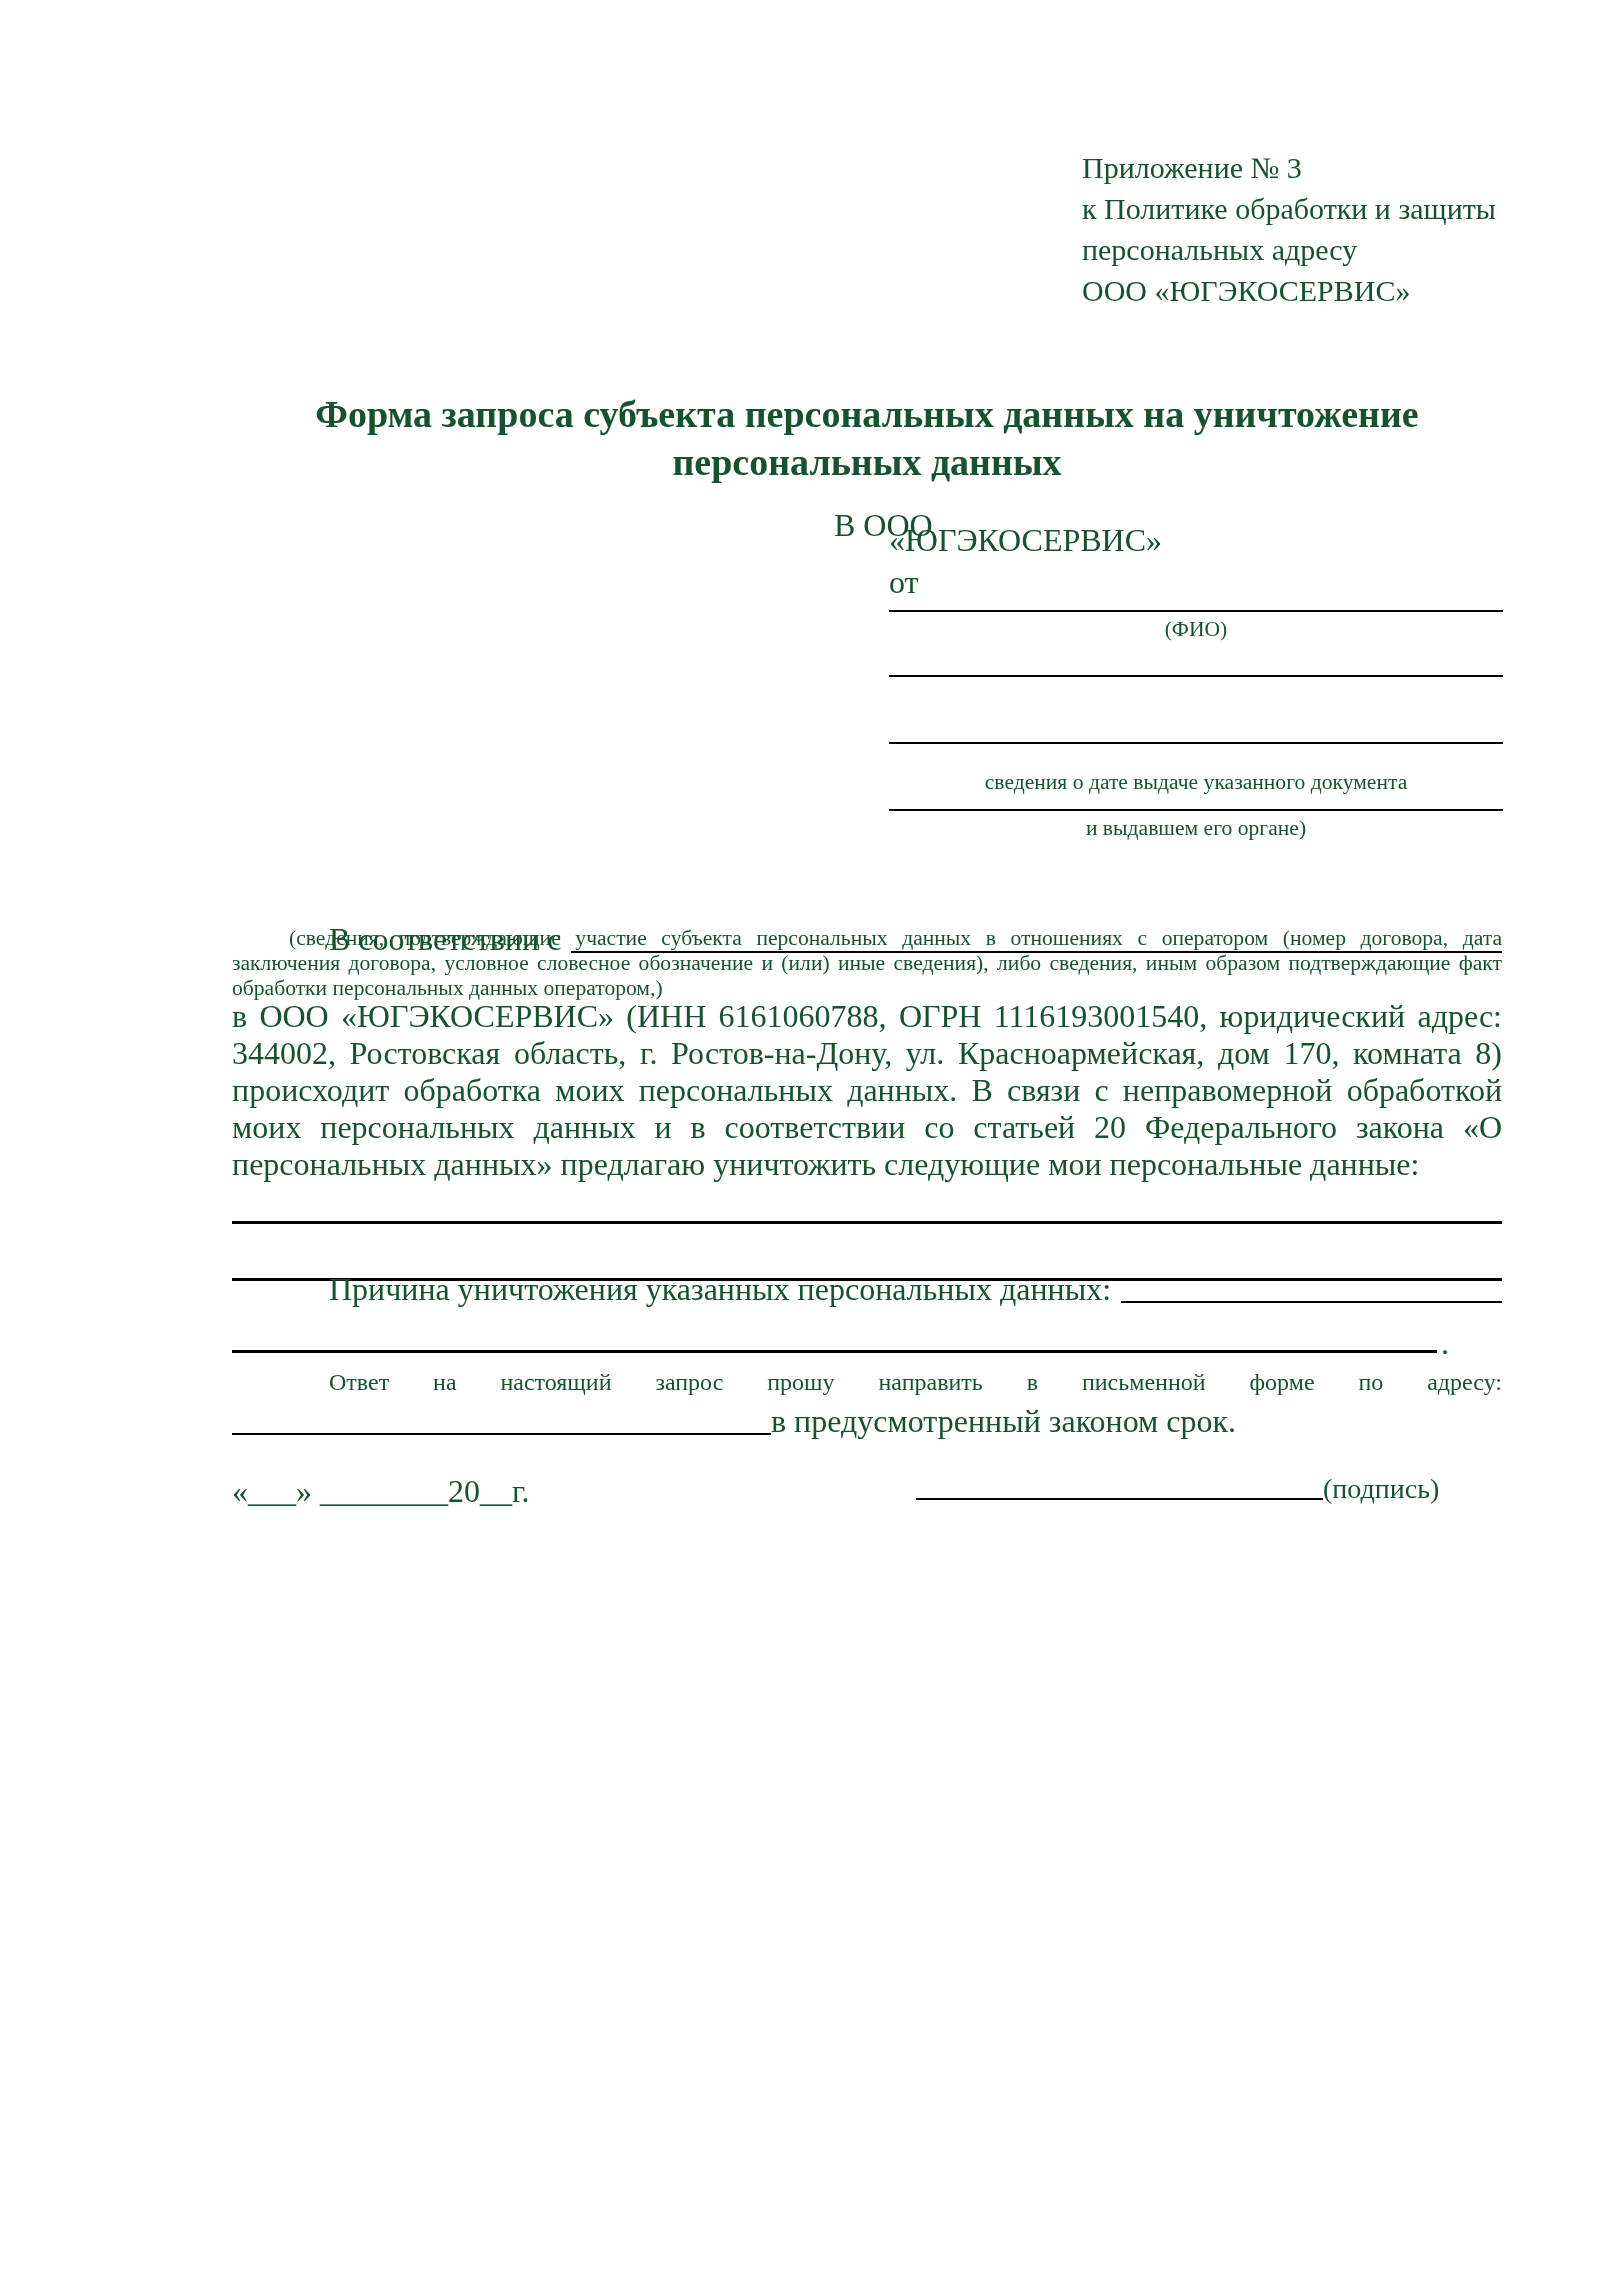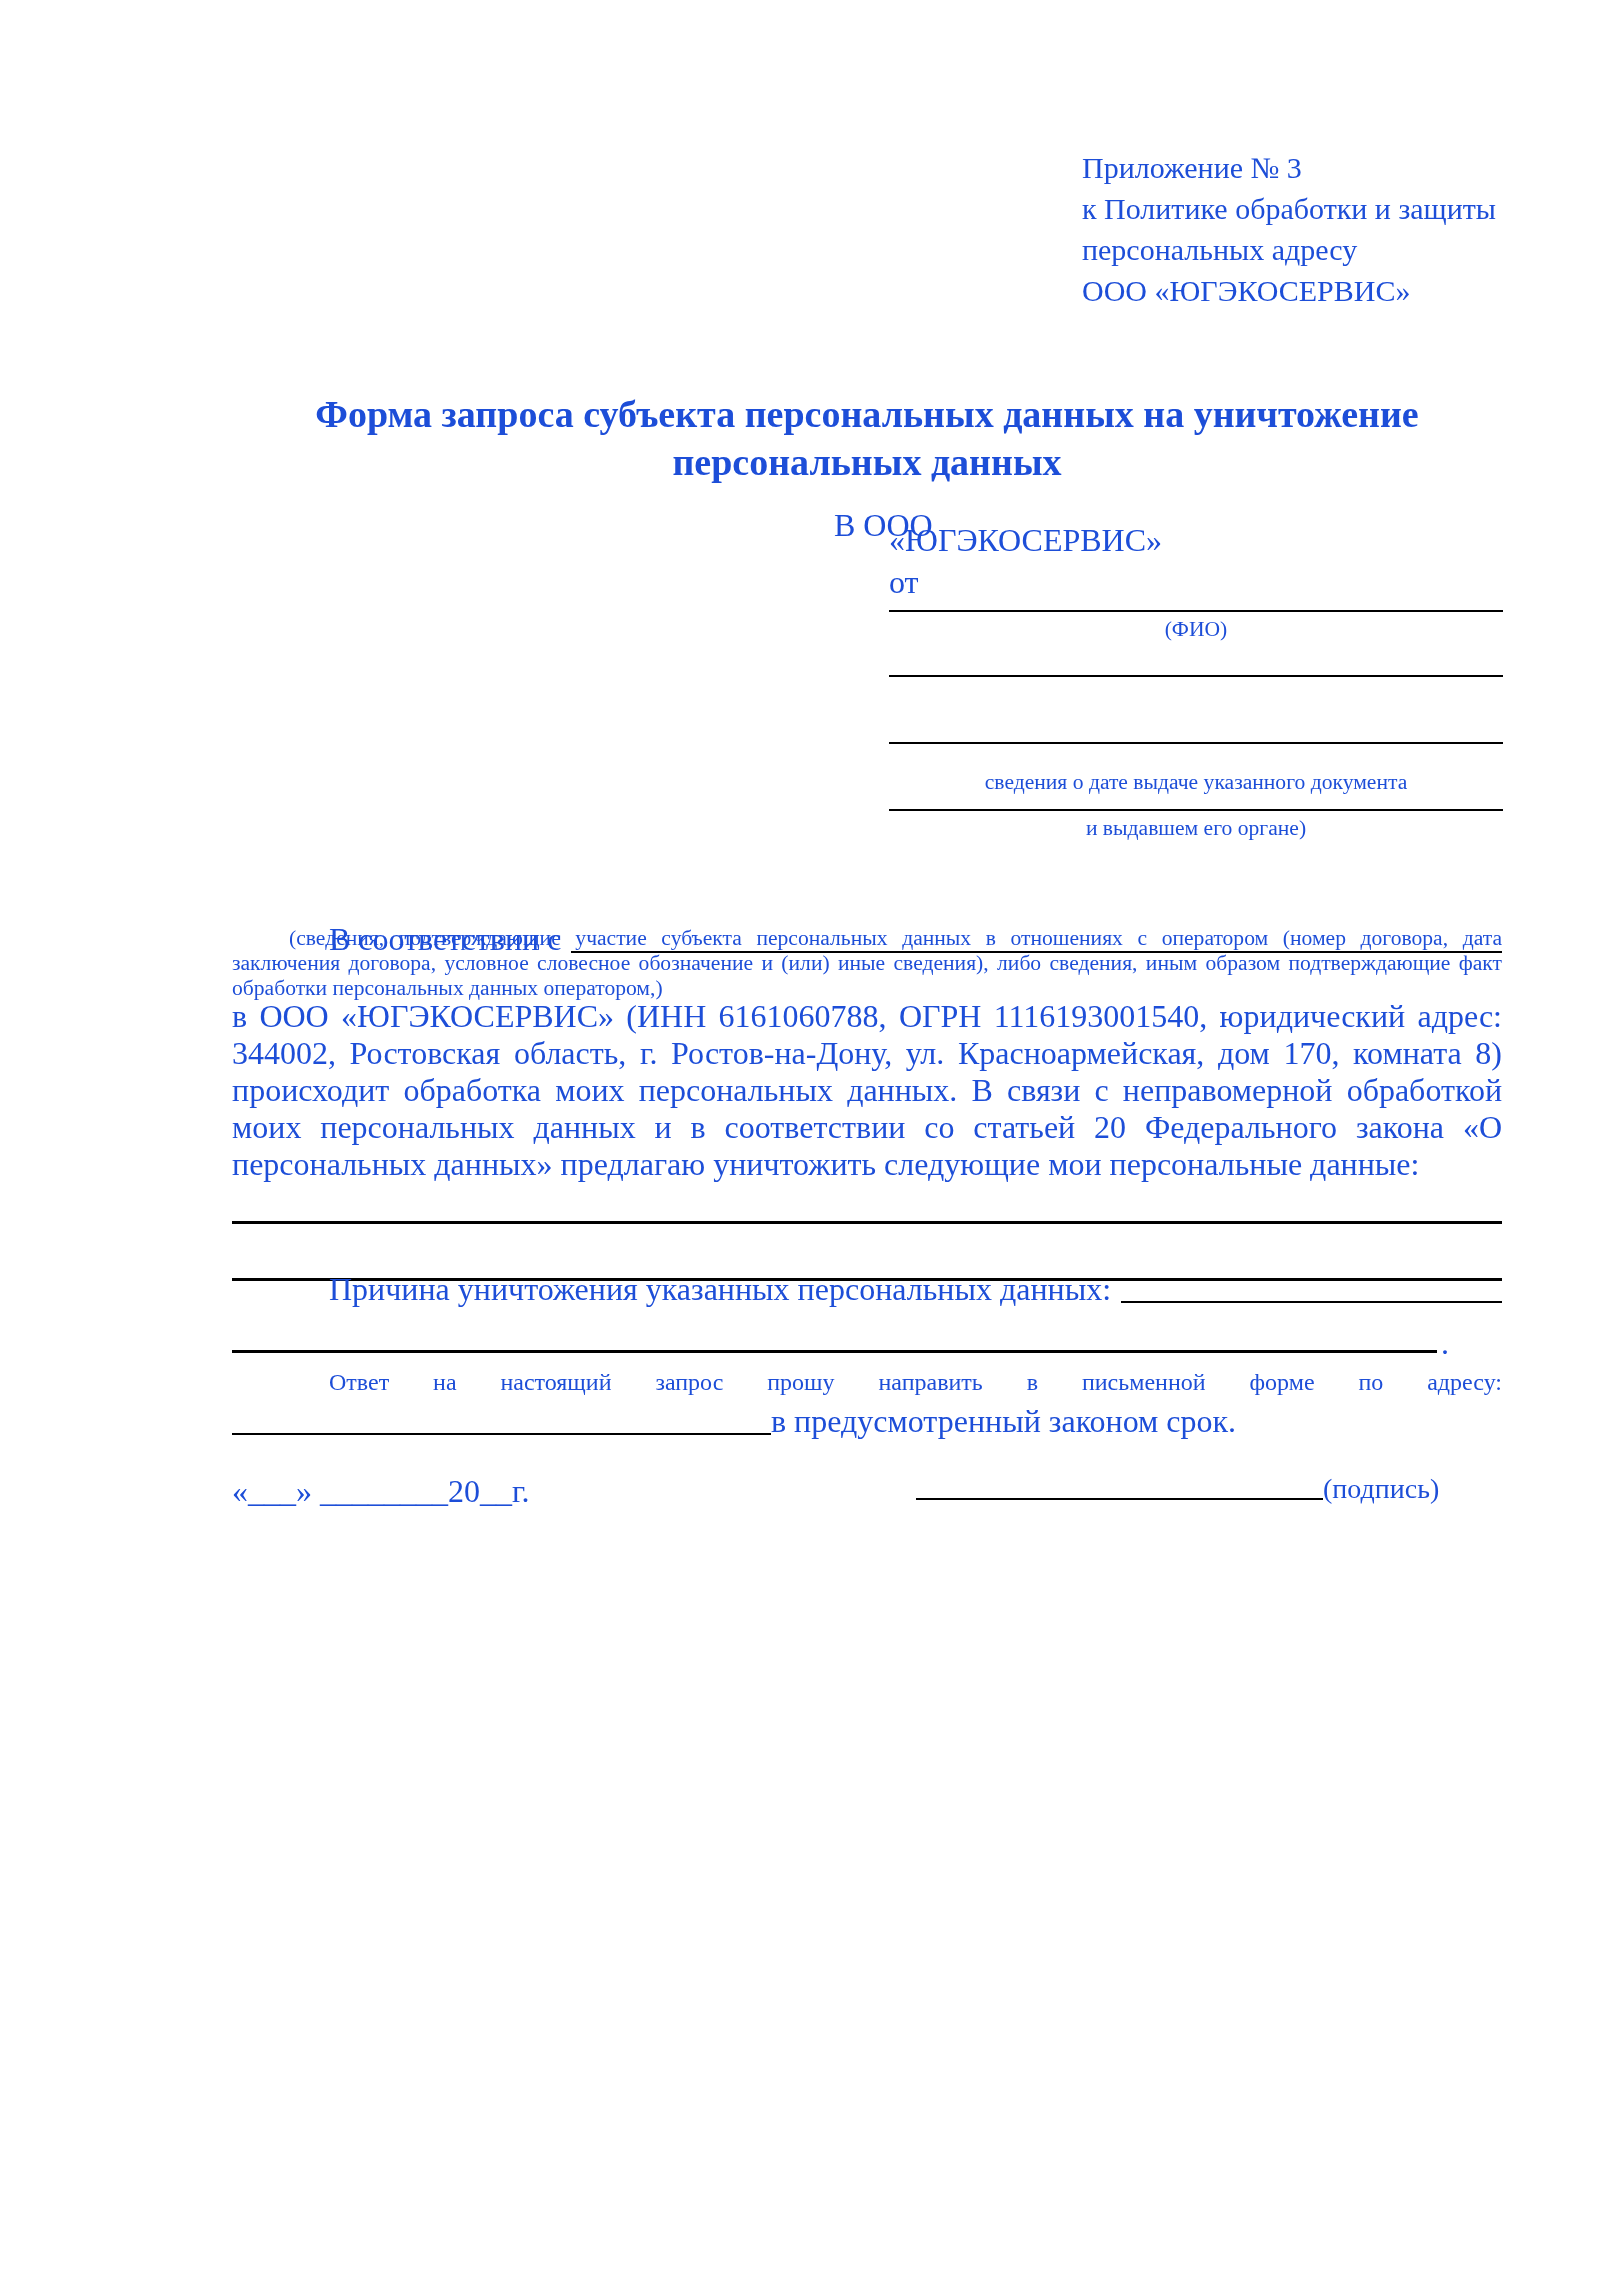--- a/index.html
+++ b/index.html
@@ -2,21 +2,21 @@
 <html><head>
 <meta charset="utf-8">
 <style>
   html, body { margin: 0; padding: 0; background: #888; }
   .page {
     position: relative;
     width: 1621px;
     height: 2293px;
     margin: 0 auto;
     background: #ffffff;
-    color: #1d4ed8;
+    color: #14532d;
     font-family: "Liberation Serif", "DejaVu Serif", serif;
     overflow: hidden;
   }
   .abs { position: absolute; }
 
   .header-block { left: 1082px; top: 147px; font-size: 30px; line-height: 41px; white-space: nowrap; }
 
   .doc-title {
     left: 232px; top: 390px; width: 1270px;
     font-size: 38px; line-height: 48px; font-weight: bold; text-align: center;

